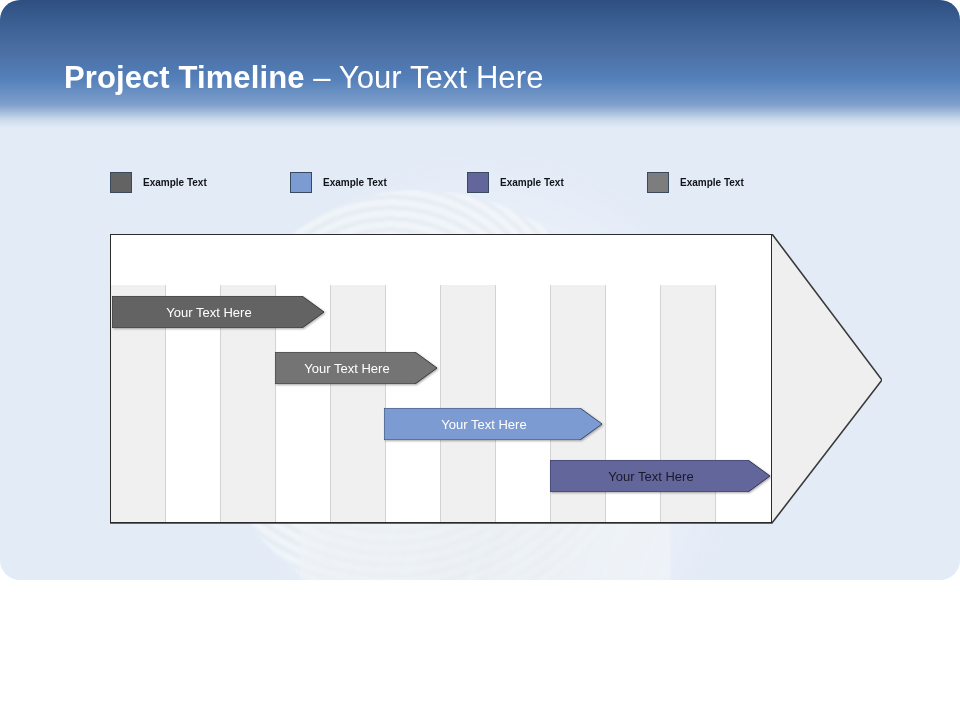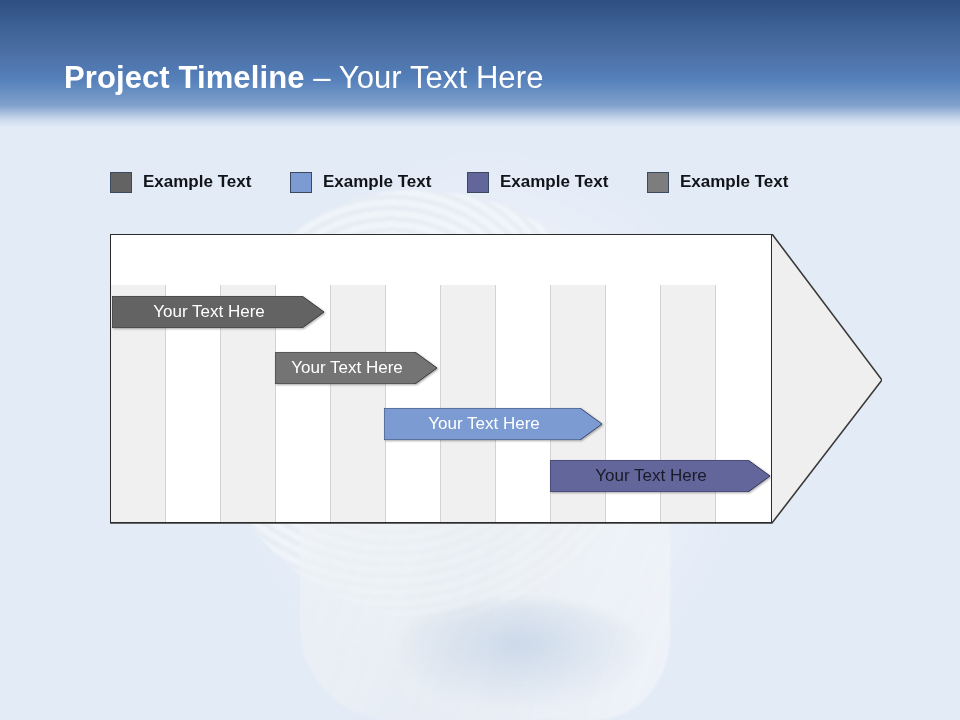--- a/index.html
+++ b/index.html
@@ -3,23 +3,24 @@
 <meta charset="utf-8">
 <style>
   * { box-sizing: border-box; margin: 0; padding: 0; }
   html, body {
     width: 960px; height: 720px;
     font-family: "Liberation Sans", sans-serif;
     overflow: hidden;
   }
   #slide {
     position: relative;
-    width: 960px; height: 720px;
+    width: 960px; height: 580px;
     background: #e3ebf7;
     overflow: hidden;
+    border-radius: 20px;
   }
 
   
   .bg-photo {
     position: absolute;
     left: 170px; top: 120px;
     width: 640px; height: 600px;
     background:
       radial-gradient(ellipse 140px 120px at 48% 40%, rgba(255,255,255,0.85) 0%, rgba(255,255,255,0.0) 70%),
       radial-gradient(ellipse 110px 95px at 46% 38%, rgba(250,250,248,0.75) 0%, rgba(255,255,255,0.0) 72%),
@@ -97,21 +98,21 @@
     height: 24px;
     white-space: nowrap;
   }
   .legend-swatch {
     width: 22px; height: 21px;
     border: 1px solid #3a4a5e;
     margin-right: 11px;
     flex: 0 0 auto;
   }
   .legend-label {
-    font-size: 17px;
+    font-size: 10px;
     font-weight: bold;
     color: #111418;
   }
 
   
   .big-arrow {
     position: absolute;
     left: 110px; top: 234px;
     width: 772px; height: 292px;
   }
@@ -175,21 +176,21 @@
   .bar-shape {
     position: absolute;
     inset: 0;
   }
   .bar-label {
     position: relative;
     z-index: 2;
     width: 100%;
     text-align: center;
     padding-right: 18px;
-    font-size: 17px;
+    font-size: 13px;
     white-space: nowrap;
   }
 </style>
 </head>
 <body>
 
 <div id="slide">
 
   <div class="bg-photo"></div>
   <div class="bg-rings"></div>

